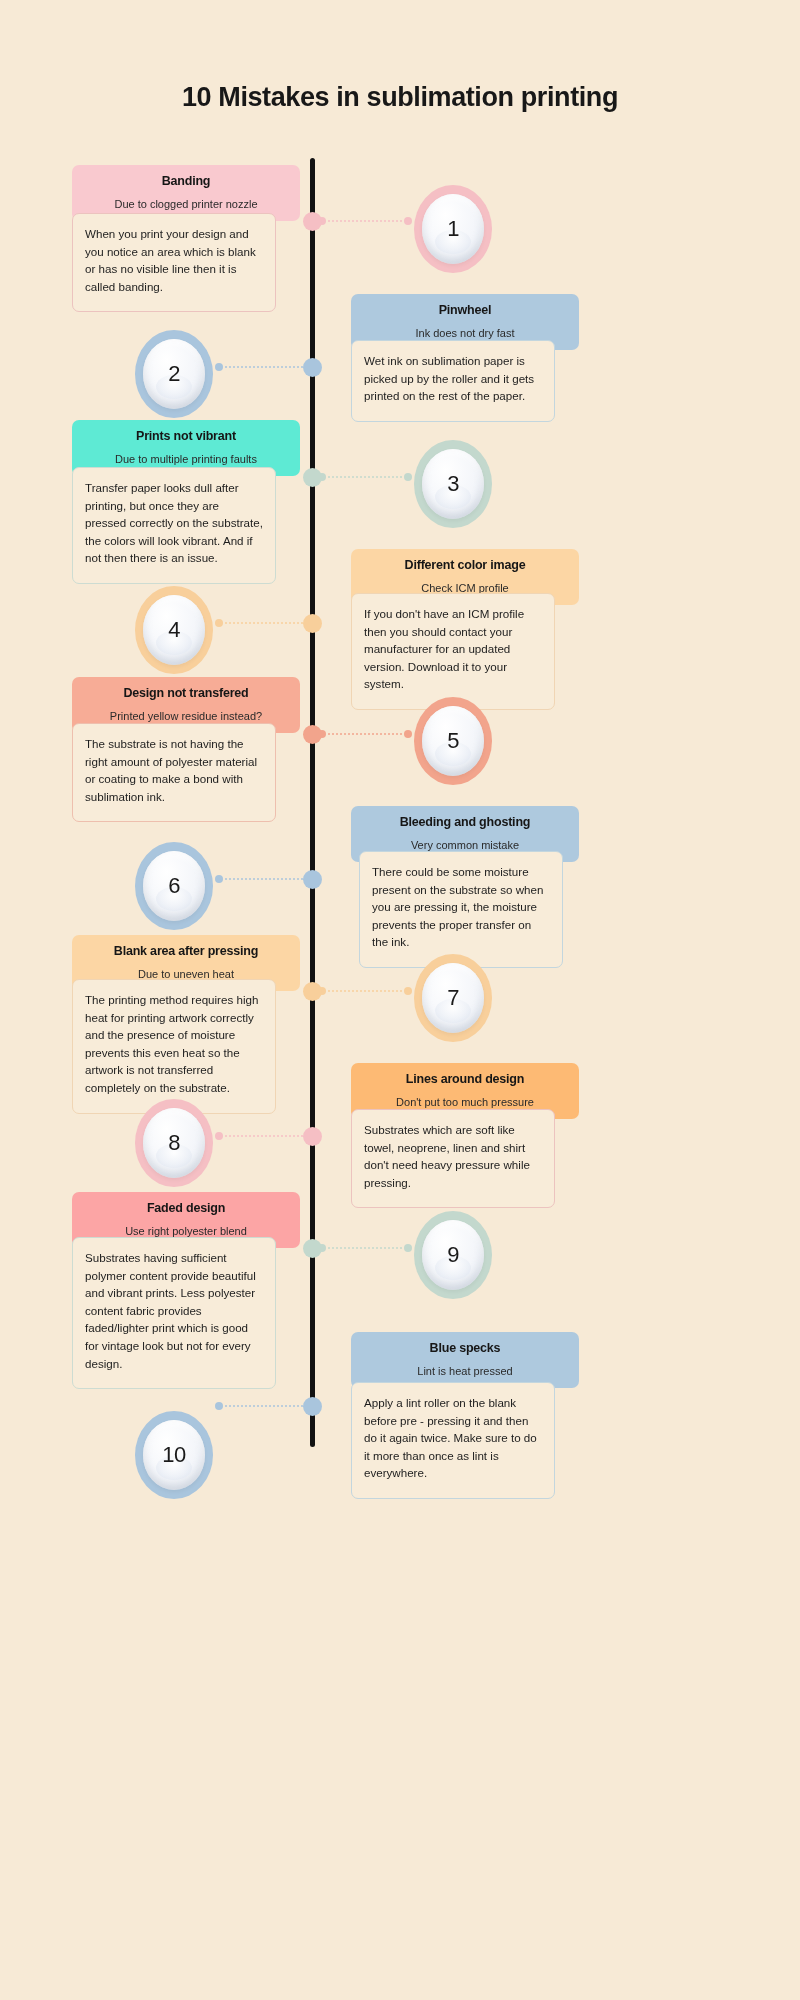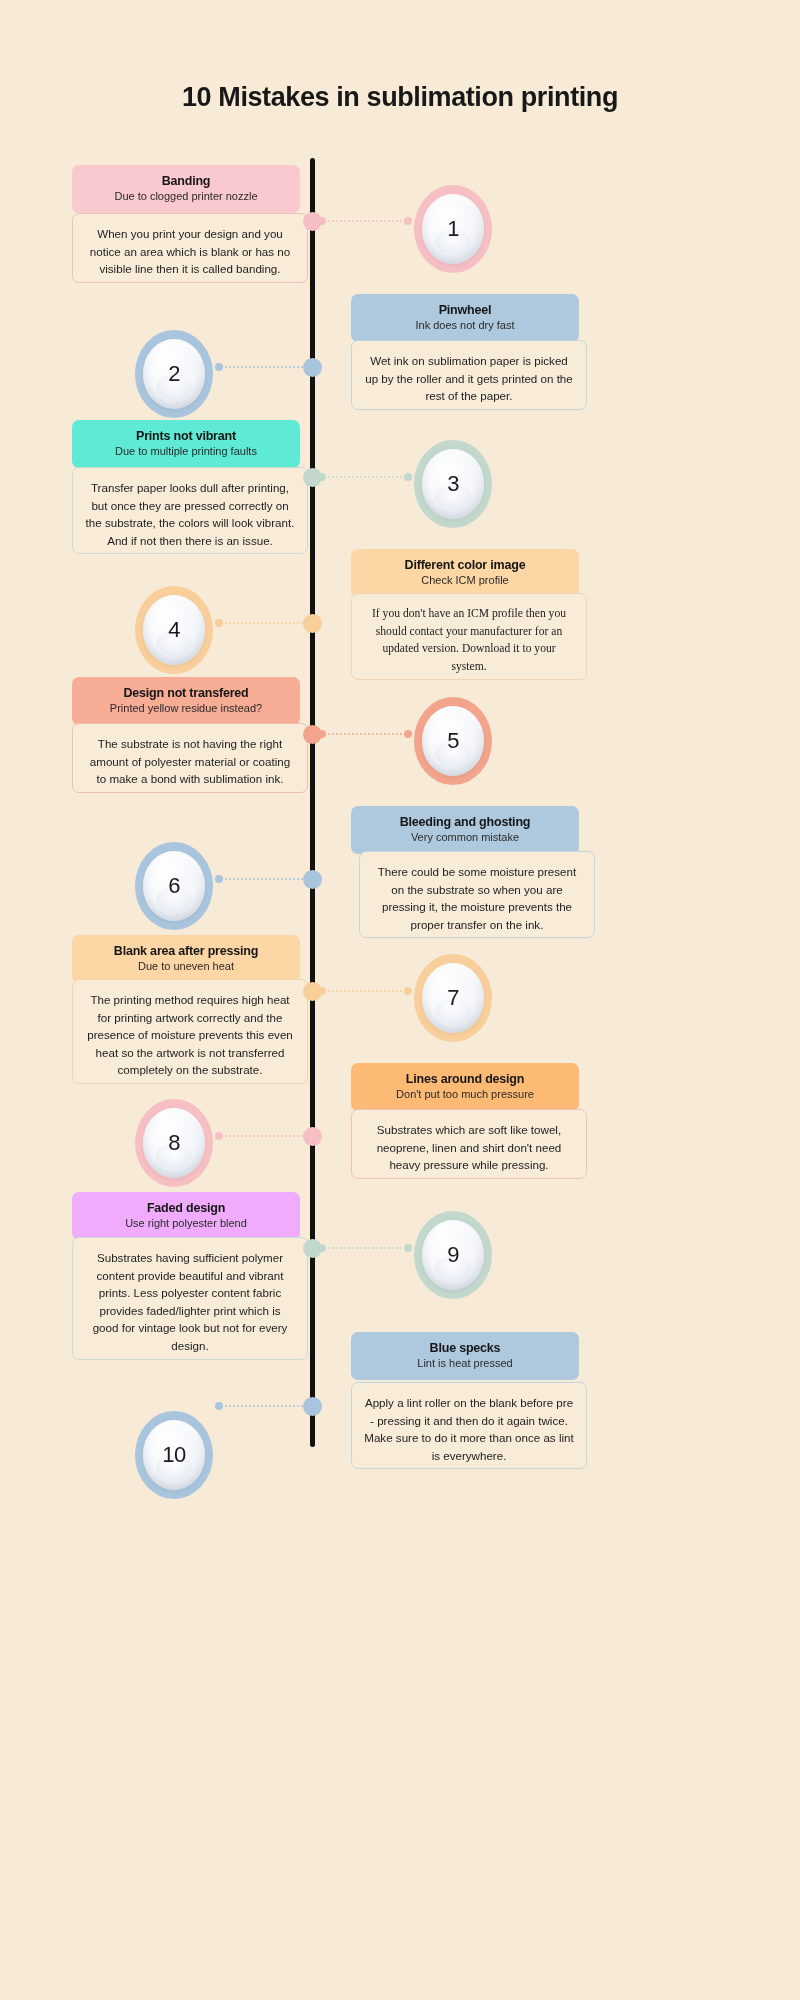--- a/index.html
+++ b/index.html
@@ -69,30 +69,29 @@
     font-size: 12.5px;
     font-weight: 700;
     color: #161616;
     letter-spacing: -0.2px;
   }
   .item-header .hdr-sub {
     display: block;
     font-size: 11px;
     font-weight: 400;
     color: #2a2a2a;
-    margin-top: 1px;
+    margin-top: 9px;
   }
 
   
   .item-body {
     position: absolute;
-    width: 236px;
+    width: 204px;
     border-radius: 7px;
-    padding: 11px 12px 4px 12px;
-    text-align: center;
+    padding: 11px 12px 16px 12px;
     font-size: 11.6px;
     line-height: 1.52;
     color: #1d1d1d;
     background: #f8ecd9;
     border: 1px solid rgba(0,0,0,0.10);
   }
 
   
   .num-medallion {
     position: absolute;
@@ -248,21 +247,21 @@
           <div class="cap left"></div>
           <div class="cap right"></div>
         </div>
         <div class="spine-node" style="top: 468px; background: rgb(195, 216, 205);"></div>
       </div>
       <div class="timeline-row">
         <div class="item-header" style="left: 351px; top: 549px; background: rgb(252, 214, 164);">
           <span class="hdr-title">Different color image</span>
           <span class="hdr-sub">Check ICM profile</span>
         </div>
-        <div class="item-body" style="left: 351px; top: 593px; border-color: rgb(240, 213, 180); font-family: Liberation Serif, serif;">If you don't have an ICM profile then you should contact your manufacturer for an updated version. Download it to your system.</div>
+        <div class="item-body" style="left: 351px; top: 593px; border-color: rgb(240, 213, 180);">If you don't have an ICM profile then you should contact your manufacturer for an updated version. Download it to your system.</div>
         <div class="num-medallion" style="left: 135px; top: 586px;">
           <div class="ring" style="background: rgb(248, 207, 155);"></div>
           <div class="disc"></div>
           <span class="num">4</span>
         </div>
         <div class="connector" style="color: rgb(248, 207, 155); top: 618px; left: 215px; width: 97px;">
           <div class="dotline"></div>
           <div class="cap left"></div>
           <div class="cap right"></div>
         </div>
@@ -334,21 +333,21 @@
           <span class="num">8</span>
         </div>
         <div class="connector" style="color: rgb(245, 191, 196); top: 1131px; left: 215px; width: 97px;">
           <div class="dotline"></div>
           <div class="cap left"></div>
           <div class="cap right"></div>
         </div>
         <div class="spine-node" style="top: 1127px; background: rgb(245, 191, 196);"></div>
       </div>
       <div class="timeline-row">
-        <div class="item-header" style="left: 72px; top: 1192px; background: #f0abfc;">
+        <div class="item-header" style="left: 72px; top: 1192px; background: #fca5a5;">
           <span class="hdr-title">Faded design</span>
           <span class="hdr-sub">Use right polyester blend</span>
         </div>
         <div class="item-body" style="left: 72px; top: 1237px; border-color: rgb(205, 220, 210);">Substrates having sufficient polymer content provide beautiful and vibrant prints. Less polyester content fabric provides faded/lighter print which is good for vintage look but not for every design.</div>
         <div class="num-medallion" style="left: 414px; top: 1211px;">
           <div class="ring" style="background: rgb(195, 216, 205);"></div>
           <div class="disc"></div>
           <span class="num">9</span>
         </div>
         <div class="connector" style="color: rgb(195, 216, 205); top: 1243px; left: 318px; width: 94px;">

